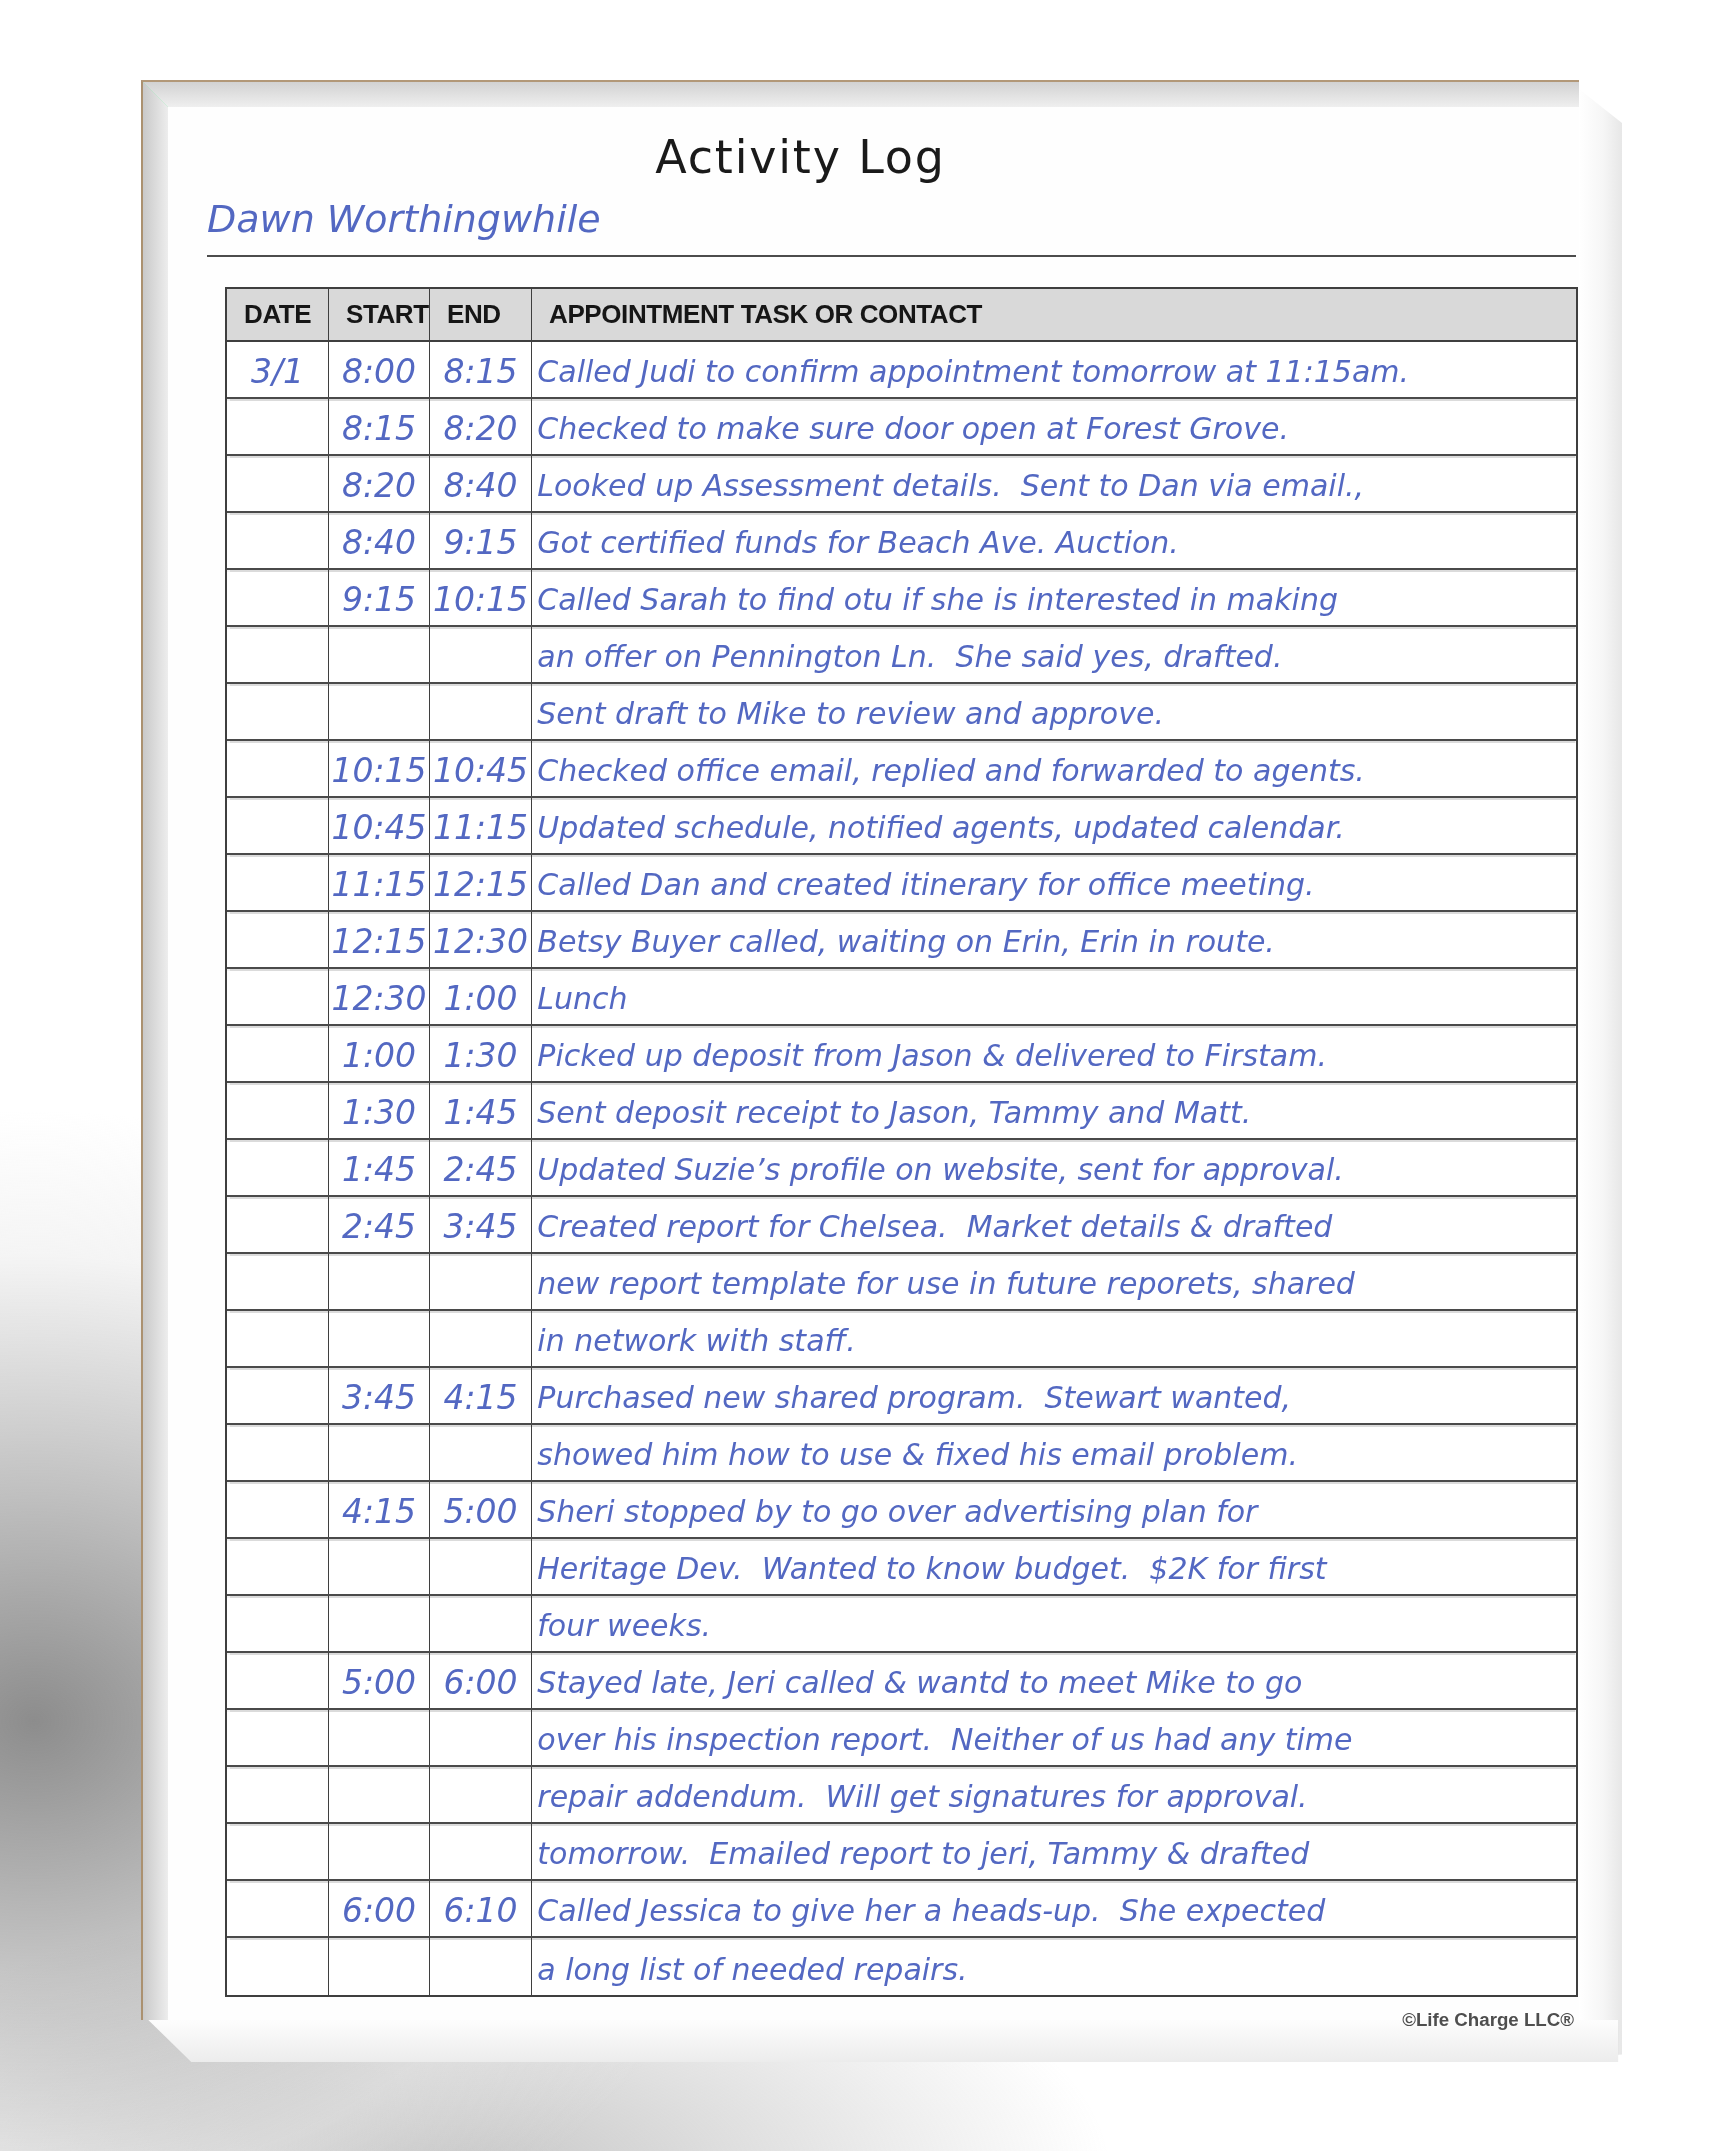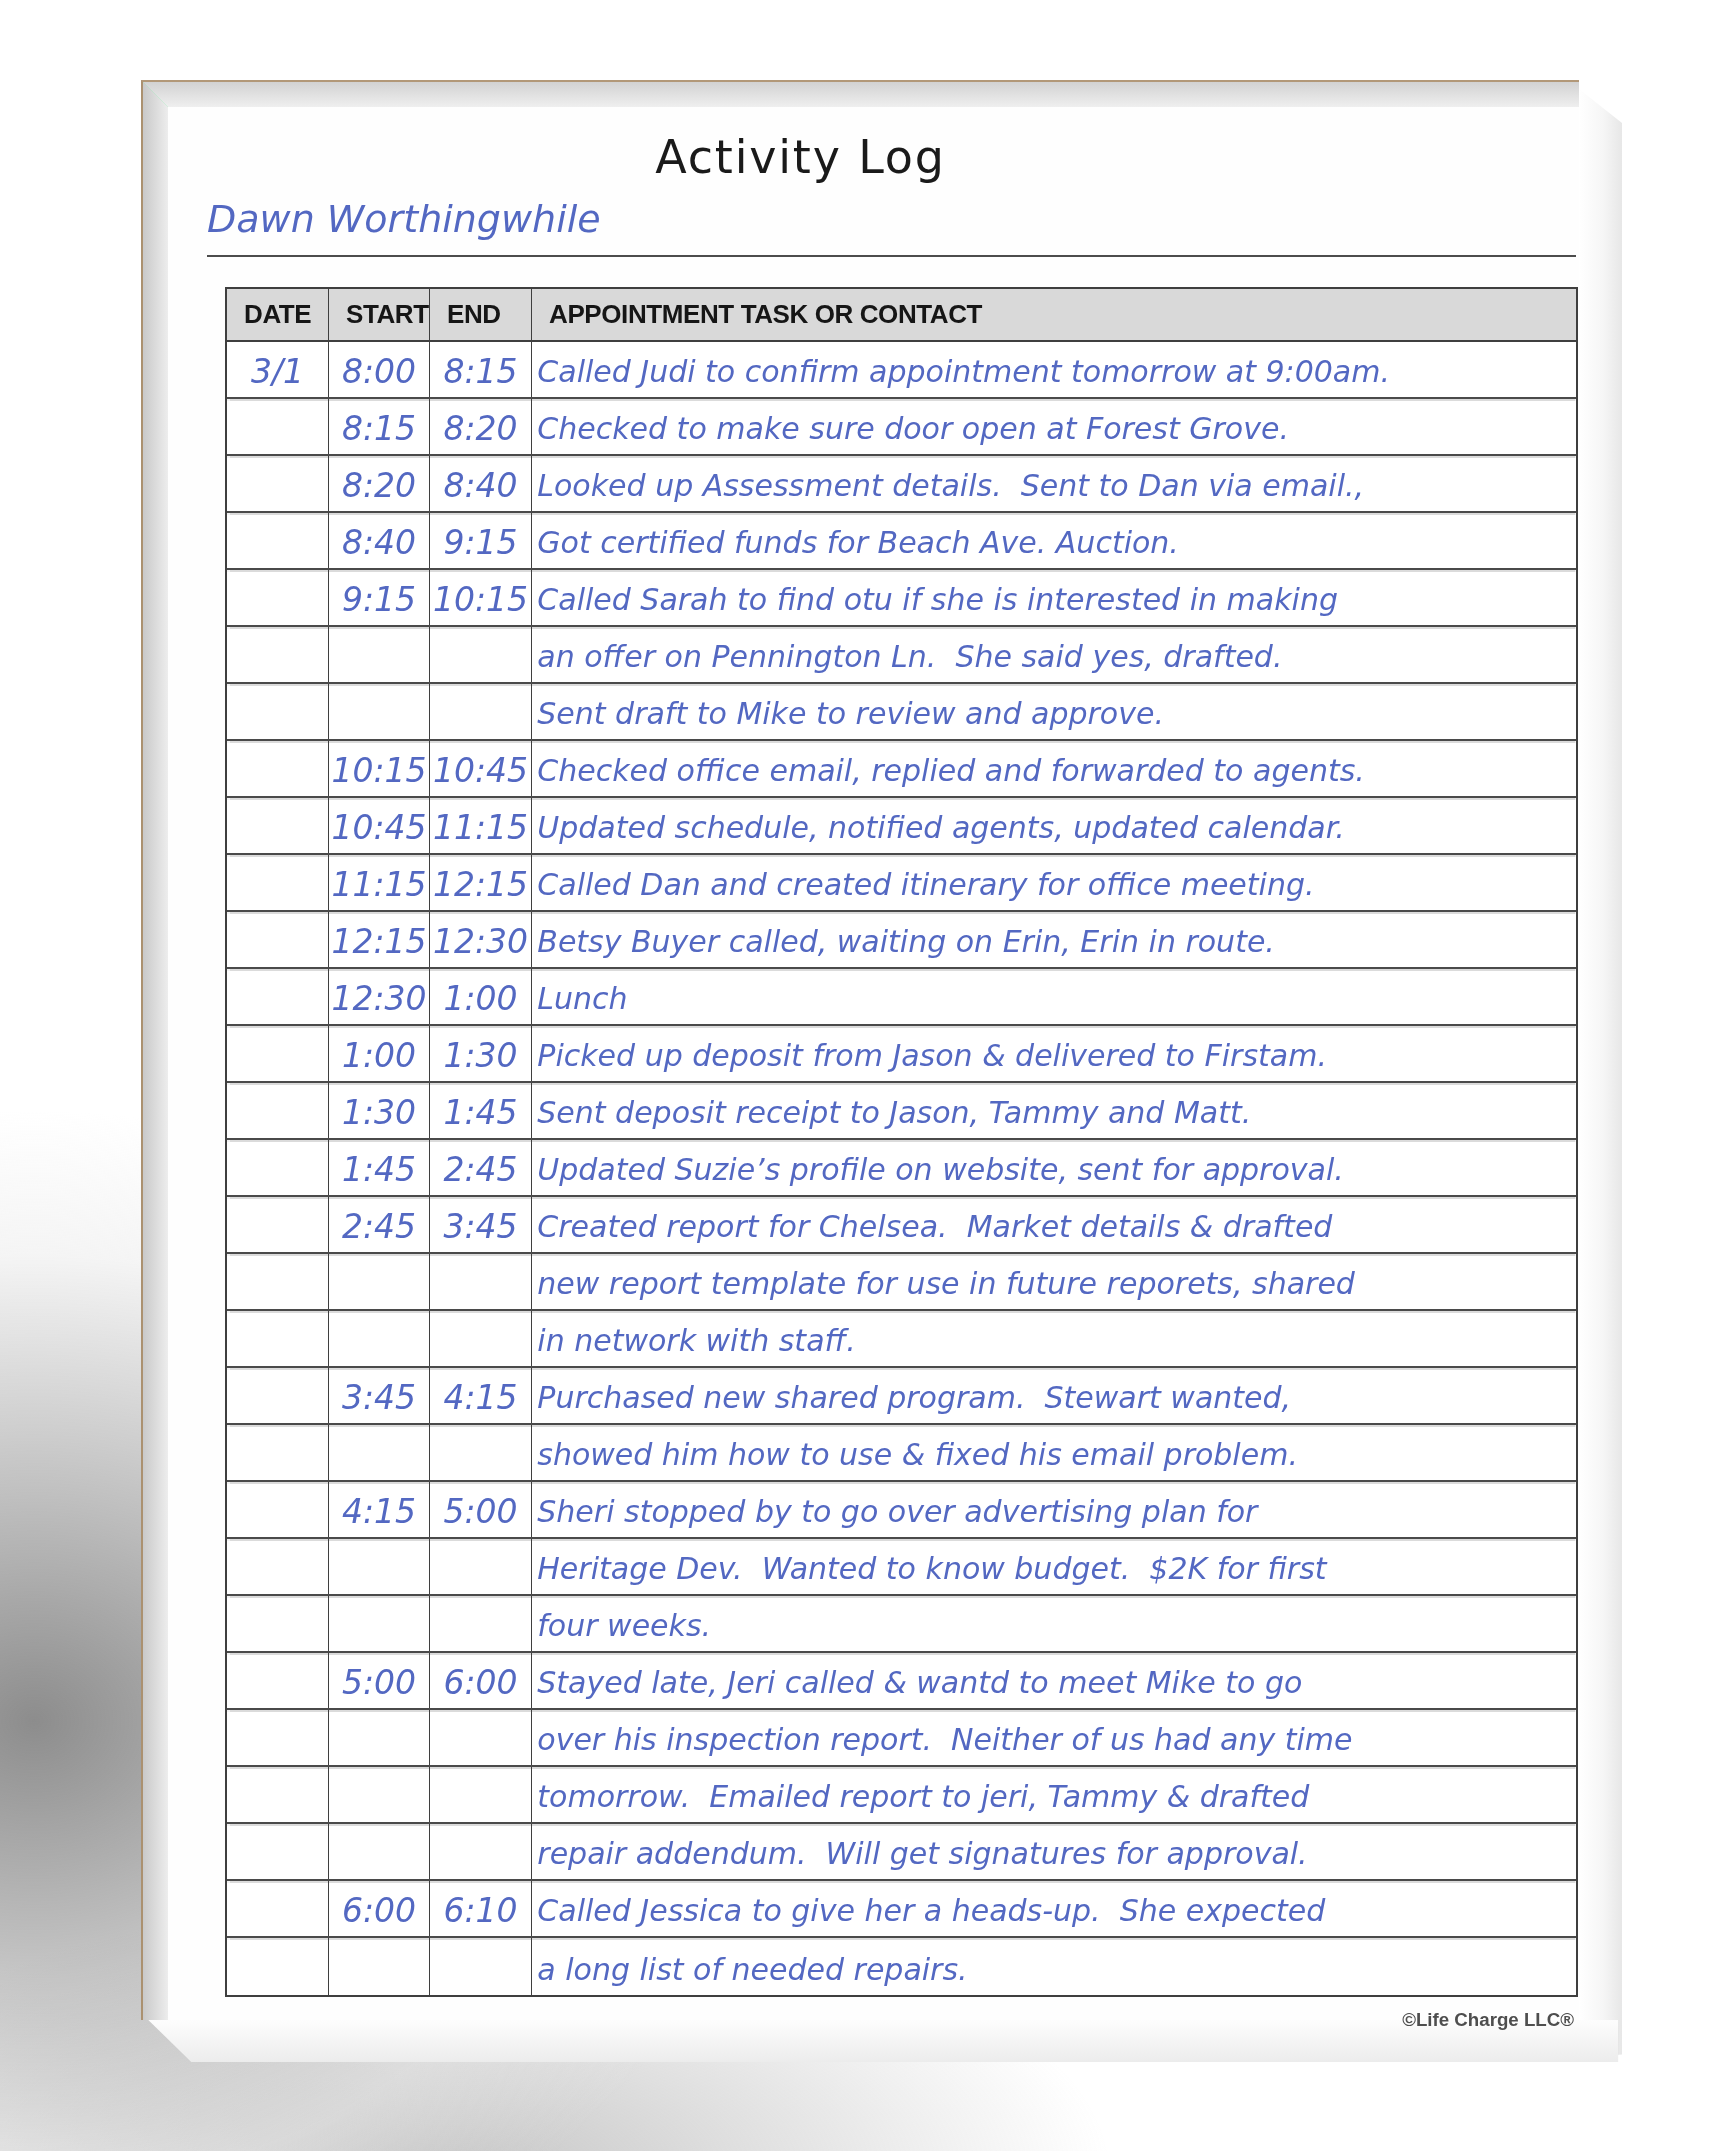--- a/index.html
+++ b/index.html
@@ -116,21 +116,21 @@
         <div class="hcell">DATE</div>
         <div class="hcell">START</div>
         <div class="hcell">END</div>
         <div class="hcell">APPOINTMENT TASK OR CONTACT</div>
       </div>
       <div>
           <div class="row">
             <div class="cell c0">3/1</div>
             <div class="cell c1">8:00</div>
             <div class="cell c2">8:15</div>
-            <div class="cell c3">Called Judi to confirm appointment tomorrow at 9:00am.</div>
+            <div class="cell c3">Called Judi to confirm appointment tomorrow at 11:15am.</div>
           </div>
           <div class="row">
             <div class="cell c0"></div>
             <div class="cell c1">8:15</div>
             <div class="cell c2">8:20</div>
             <div class="cell c3">Checked to make sure door open at Forest Grove.</div>
           </div>
           <div class="row">
             <div class="cell c0"></div>
             <div class="cell c1">8:20</div>
@@ -266,27 +266,27 @@
           <div class="row">
             <div class="cell c0"></div>
             <div class="cell c1"></div>
             <div class="cell c2"></div>
             <div class="cell c3">over his inspection report.  Neither of us had any time</div>
           </div>
           <div class="row">
             <div class="cell c0"></div>
             <div class="cell c1"></div>
             <div class="cell c2"></div>
+            <div class="cell c3">repair addendum.  Will get signatures for approval.</div>
+          </div>
+          <div class="row">
+            <div class="cell c0"></div>
+            <div class="cell c1"></div>
+            <div class="cell c2"></div>
             <div class="cell c3">tomorrow.  Emailed report to jeri, Tammy &amp; drafted</div>
-          </div>
-          <div class="row">
-            <div class="cell c0"></div>
-            <div class="cell c1"></div>
-            <div class="cell c2"></div>
-            <div class="cell c3">repair addendum.  Will get signatures for approval.</div>
           </div>
           <div class="row">
             <div class="cell c0"></div>
             <div class="cell c1">6:00</div>
             <div class="cell c2">6:10</div>
             <div class="cell c3">Called Jessica to give her a heads-up.  She expected</div>
           </div>
           <div class="row">
             <div class="cell c0"></div>
             <div class="cell c1"></div>

